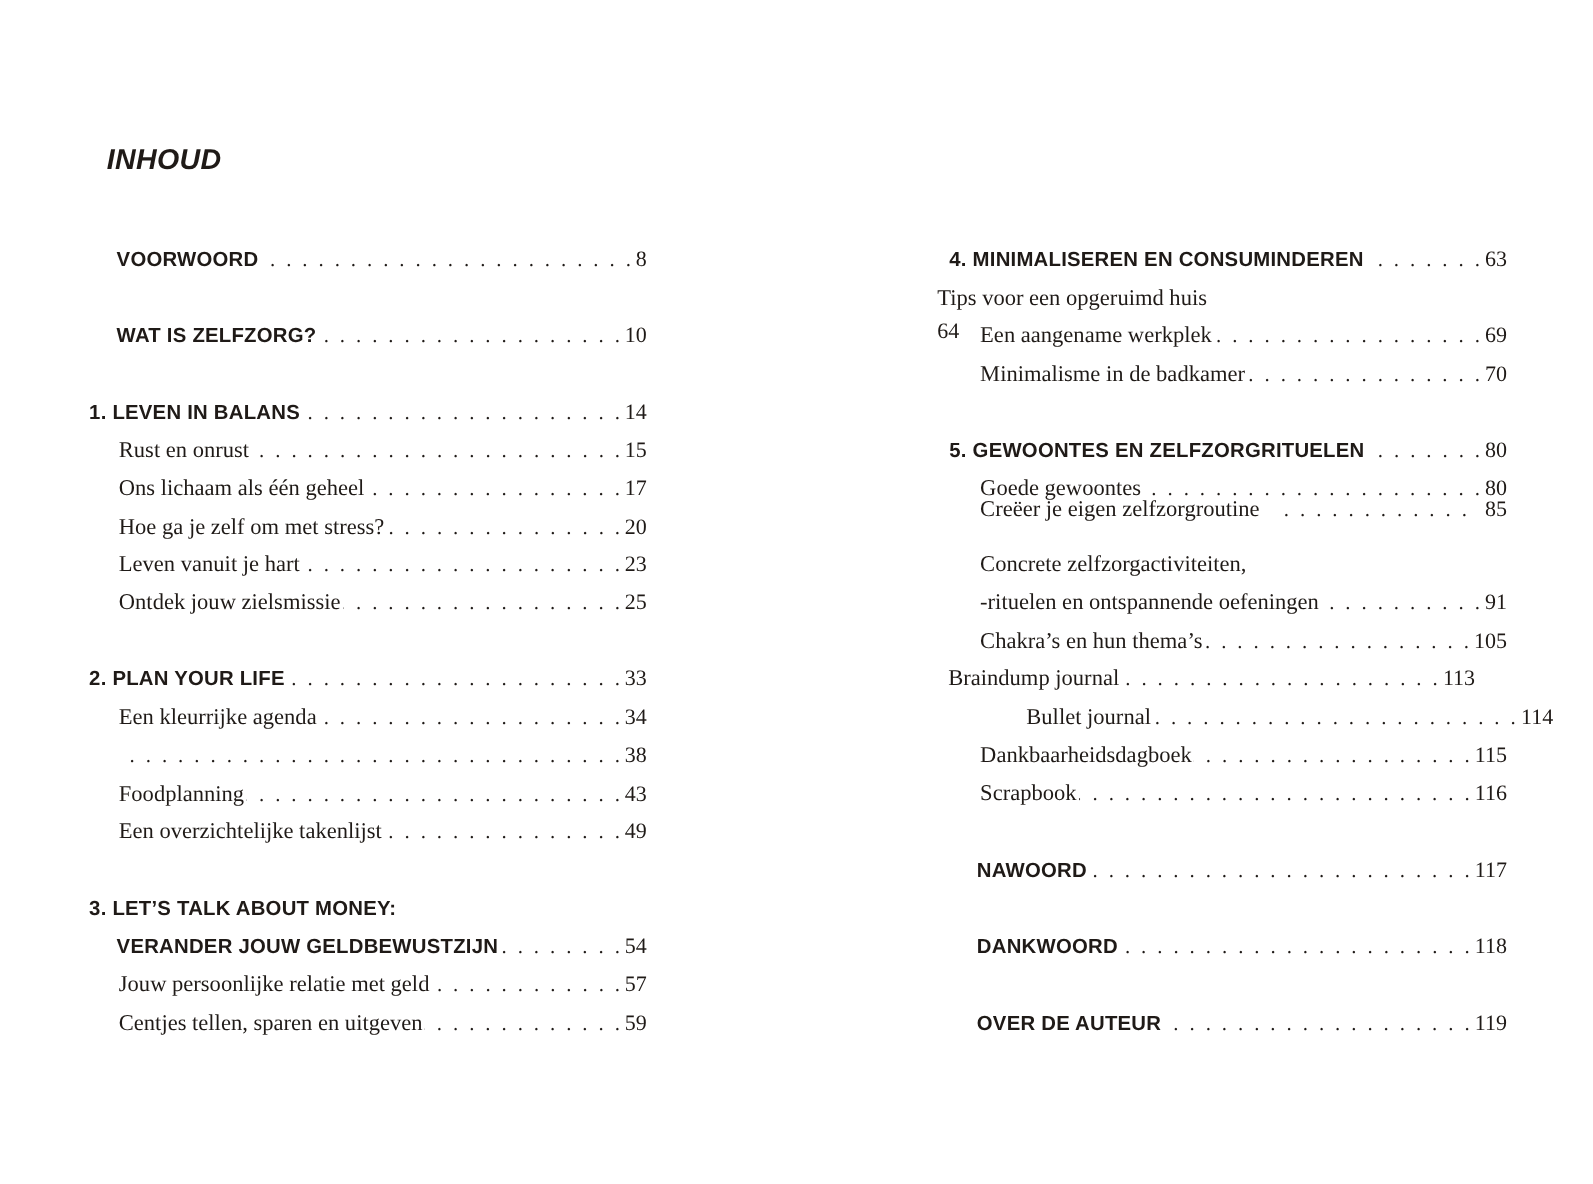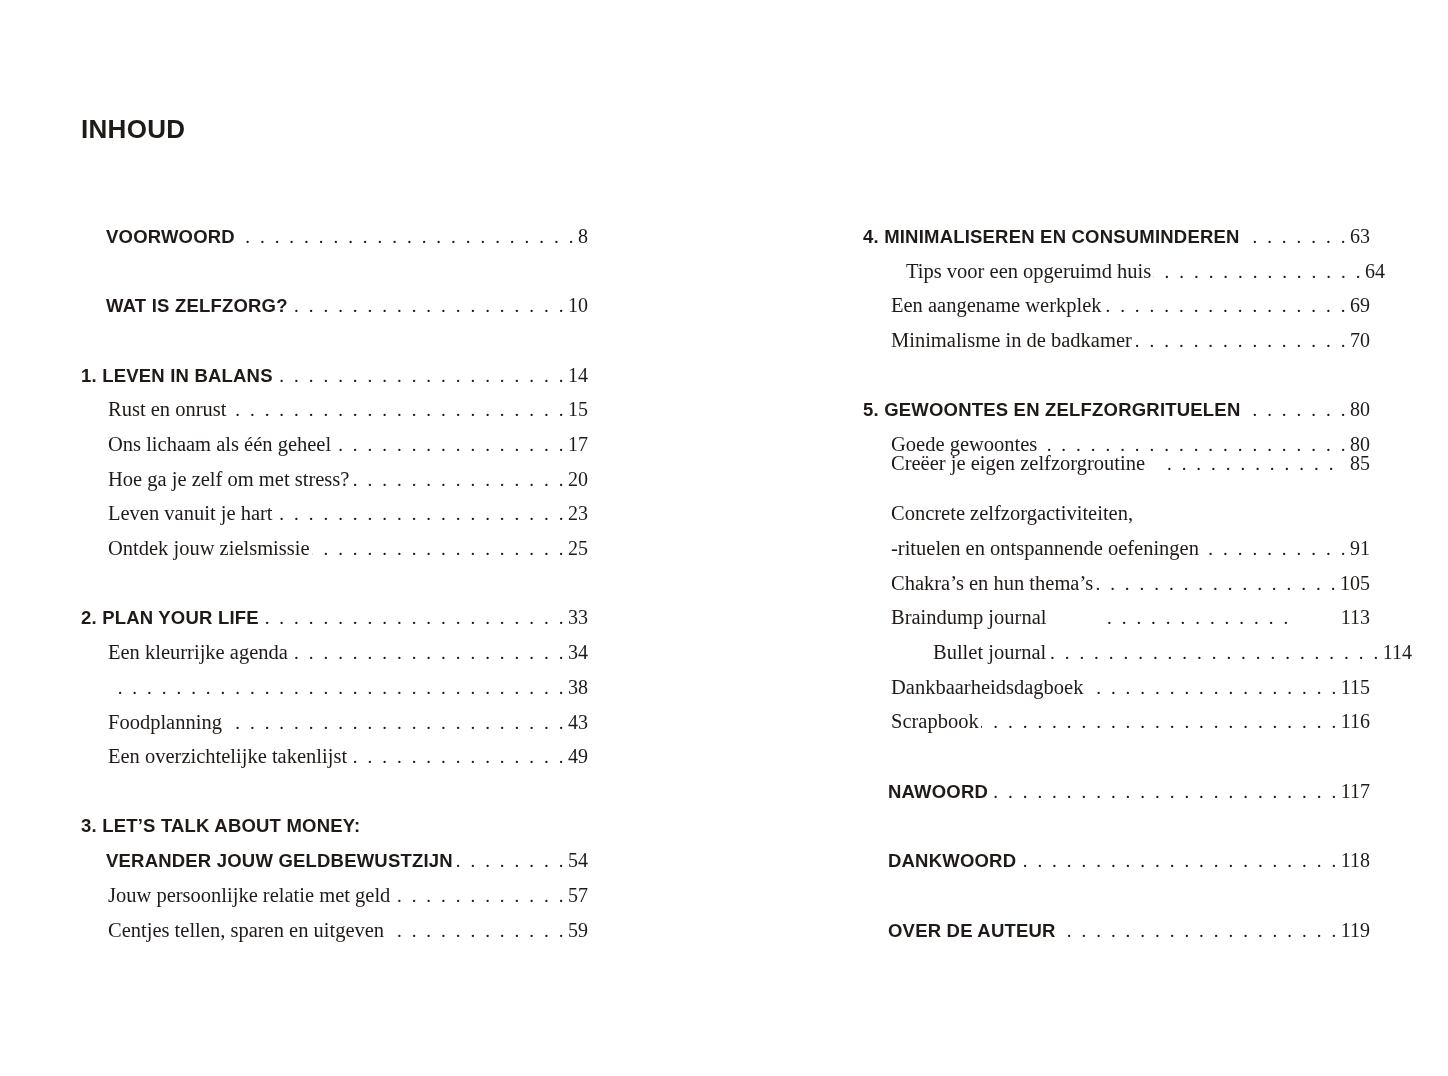--- a/index.html
+++ b/index.html
@@ -15,22 +15,23 @@
       color: #1f1a17;
     }
     .page-title {
       position: absolute;
       left: 81px;
       top: 112px;
       font-family: "Liberation Sans", sans-serif;
       font-weight: bold;
       font-size: 26px;
       letter-spacing: 0.3px;
-      margin: 0;
+      margin: 16px;
       line-height: 34px;
+      font-style: italic;
     }
     .col {
       position: absolute;
       top: 0;
     }
     .col-left { left: 0; }
     .col-right { left: 0; }
     .toc-row {
       position: absolute;
       display: flex;
@@ -162,21 +163,21 @@
       <span class="dots">. . . . . . . . . . . . . . . . . . . . . . . . . . . . . . . . . . . . . . . . . . . . . . . . . . . . . . . . . . . . . . . . . . . . . . . . . . . . . . . . </span>
       <span class="page">59</span>
     </div>
   </div>
 <div class="col col-right" id="toc-right">
     <div class="toc-row heading" style="left: 863px; top: 221px; width: 507px; justify-content: flex-end;">
       <span class="label">4. MINIMALISEREN EN CONSUMINDEREN</span>
       <span class="dots">. . . . . . . . . . . . . . . . . . . . . . . . . . . . . . . . . . . . . . . . . . . . . . . . . . . . . . . . . . . . . . . . . . . . . . . . . . . . . . . . </span>
       <span class="page">63</span>
     </div>
-    <div class="toc-row sub" style="left: 906px; top: 256px; width: 479px;">
+    <div class="toc-row sub" style="left: 850px; top: 256px; width: 479px; flex-direction: column;">
       <span class="label">Tips voor een opgeruimd huis</span>
       <span class="dots">. . . . . . . . . . . . . . . . . . . . . . . . . . . . . . . . . . . . . . . . . . . . . . . . . . . . . . . . . . . . . . . . . . . . . . . . . . . . . . . . </span>
       <span class="page">64</span>
     </div>
     <div class="toc-row sub" style="left: 891px; top: 290px; width: 479px;">
       <span class="label">Een aangename werkplek</span>
       <span class="dots">. . . . . . . . . . . . . . . . . . . . . . . . . . . . . . . . . . . . . . . . . . . . . . . . . . . . . . . . . . . . . . . . . . . . . . . . . . . . . . . . </span>
       <span class="page">69</span>
     </div>
     <div class="toc-row sub" style="left: 891px; top: 325px; width: 479px;">
@@ -207,21 +208,21 @@
     <div class="toc-row sub" style="left: 891px; top: 533px; width: 479px;">
       <span class="label">-rituelen en ontspannende oefeningen</span>
       <span class="dots">. . . . . . . . . . . . . . . . . . . . . . . . . . . . . . . . . . . . . . . . . . . . . . . . . . . . . . . . . . . . . . . . . . . . . . . . . . . . . . . . </span>
       <span class="page">91</span>
     </div>
     <div class="toc-row sub" style="left: 891px; top: 568px; width: 479px;">
       <span class="label">Chakra’s en hun thema’s</span>
       <span class="dots">. . . . . . . . . . . . . . . . . . . . . . . . . . . . . . . . . . . . . . . . . . . . . . . . . . . . . . . . . . . . . . . . . . . . . . . . . . . . . . . . </span>
       <span class="page">105</span>
     </div>
-    <div class="toc-row sub" style="left: 891px; top: 602px; width: 479px; gap: 48px;">
+    <div class="toc-row sub" style="left: 862px; top: 602px; width: 479px;">
       <span class="label">Braindump journal</span>
       <span class="dots">. . . . . . . . . . . . . . . . . . . . . . . . . . . . . . . . . . . . . . . . . . . . . . . . . . . . . . . . . . . . . . . . . . . . . . . . . . . . . . . . </span>
       <span class="page">113</span>
     </div>
     <div class="toc-row sub" style="left: 933px; top: 637px; width: 479px;">
       <span class="label">Bullet journal</span>
       <span class="dots">. . . . . . . . . . . . . . . . . . . . . . . . . . . . . . . . . . . . . . . . . . . . . . . . . . . . . . . . . . . . . . . . . . . . . . . . . . . . . . . . </span>
       <span class="page">114</span>
     </div>
     <div class="toc-row sub" style="left: 891px; top: 672px; width: 479px;">

